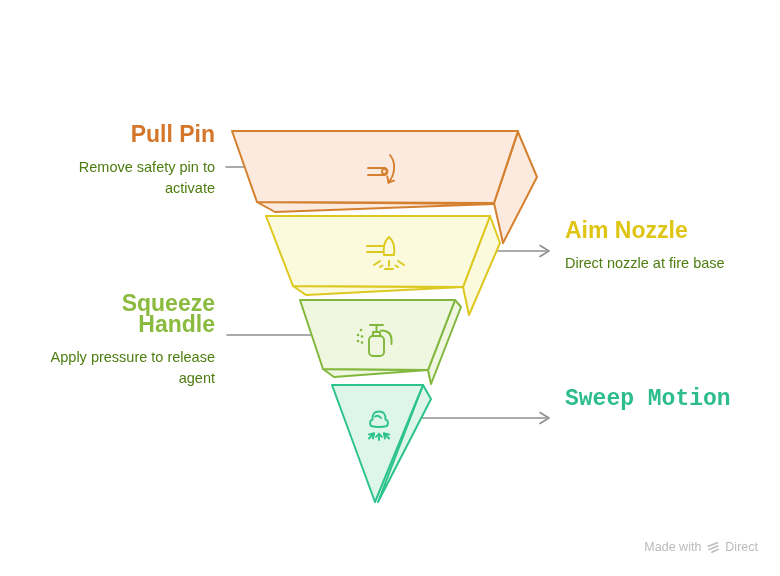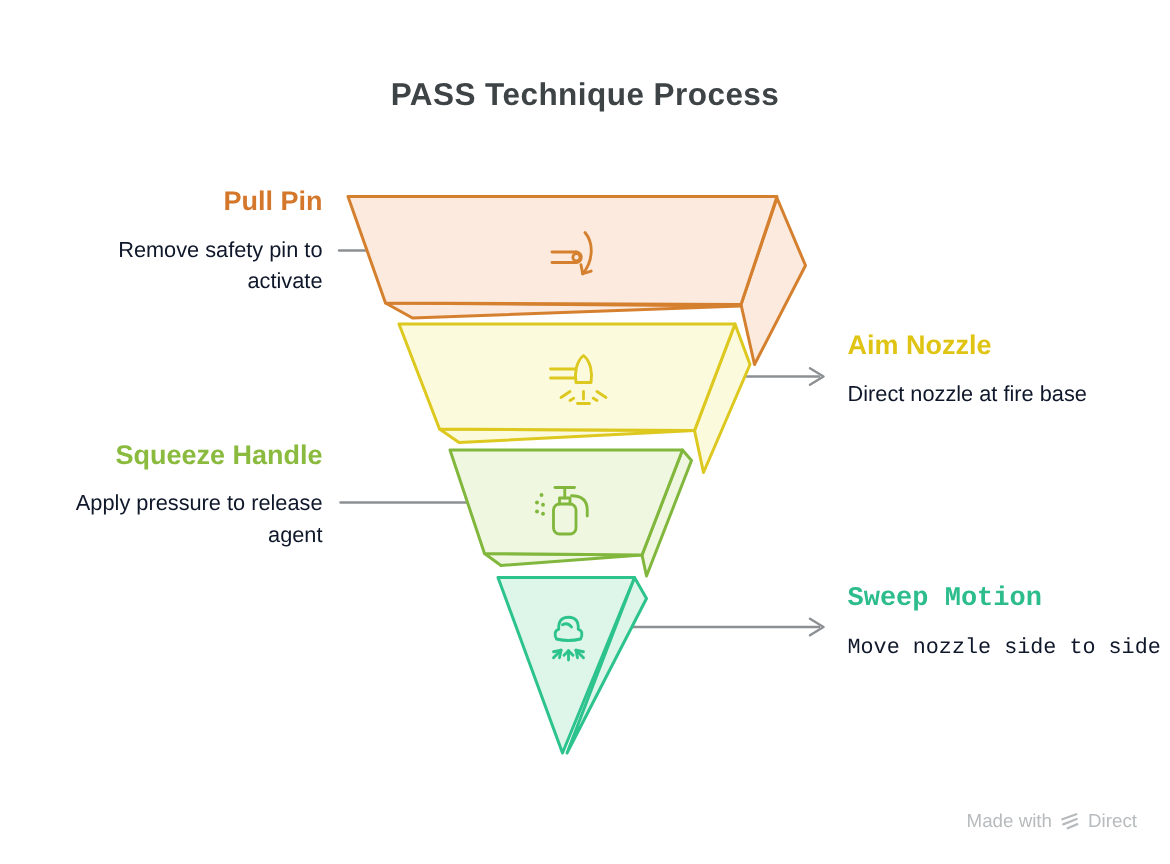--- a/index.html
+++ b/index.html
@@ -28,39 +28,38 @@
   .icon-0{stroke:var(--l0-stroke);}
   .icon-1{stroke:var(--l1-stroke);}
   .icon-2{stroke:var(--l2-stroke);}
   .icon-3{stroke:var(--l3-stroke);}
   .dot2{fill:var(--l2-stroke);stroke:none;}
   .connector{stroke:#8d9093;stroke-width:1.6;fill:none;stroke-linecap:round;stroke-linejoin:round;}
 
   .text-block{position:absolute;}
   .text-block.align-right{text-align:right;}
   .text-block.align-left{text-align:left;}
-  .level-heading{font-size:18px;font-weight:600;line-height:21px;margin:0 0 12px 0;}
+  .level-heading{font-size:23px;font-weight:600;line-height:21px;margin:0 0 12px 0;}
   .tb-0 .level-heading{color:var(--l0-accent);}
   .tb-1 .level-heading{color:var(--l1-accent);}
   .tb-2 .level-heading{color:var(--l2-accent);}
   .tb-3 .level-heading{color:var(--l3-accent);}
-  .level-desc{font-size:14.5px;color:#0f172a;line-height:21px;margin:0;}
+  .level-desc{font-size:14.5px;color:#4d7c0f;line-height:21px;margin:0;}
 
   .watermark{
     position:absolute;right:22px;top:540px;display:flex;align-items:center;gap:5px;
     color:#b8bbbd;font-size:12.5px;
   }
   .watermark svg{display:block;}
 </style>
 </head>
 <body>
 
 <div class="canvas">
 
-  <div class="page-title">PASS Technique Process</div>
 
   <svg class="funnel-svg" viewBox="0 0 780 576" aria-hidden="true">
 
     <g>
       <line class="connector" x1="226" y1="167" x2="257" y2="167"></line>
       <path class="connector" d="M251 161.5 L260 167 L251 172.5"></path>
     </g>
     <g>
       <line class="connector" x1="453" y1="251" x2="546" y2="251"></line>
       <path class="connector" d="M540 245.5 L549 251 L540 256.5"></path>
@@ -152,21 +151,20 @@
     <p class="level-desc">Apply pressure to release agent</p>
   </div>
 
   <div class="text-block align-left tb-1" style="left:565px;top:220px;width:210px;">
     <p class="level-heading">Aim Nozzle</p>
     <p class="level-desc">Direct nozzle at fire base</p>
   </div>
 
   <div class="text-block align-left tb-3" style="left:565px;top:389px;width:210px;font-family:Liberation Mono, monospace;">
     <p class="level-heading">Sweep Motion</p>
-    <p class="level-desc">Move nozzle side to side</p>
   </div>
 
   <div class="watermark">
     <span>Made with</span>
     <svg width="14" height="14" viewBox="0 0 14 14">
       <g stroke="#b8bbbd" stroke-width="1.5" stroke-linecap="round" fill="none">
         <path d="M2.2 6.2 L11.5 2.8"></path>
         <path d="M2.8 9.6 L11.8 6.0"></path>
         <path d="M5.8 12.2 L12.2 9.4"></path>
       </g>

